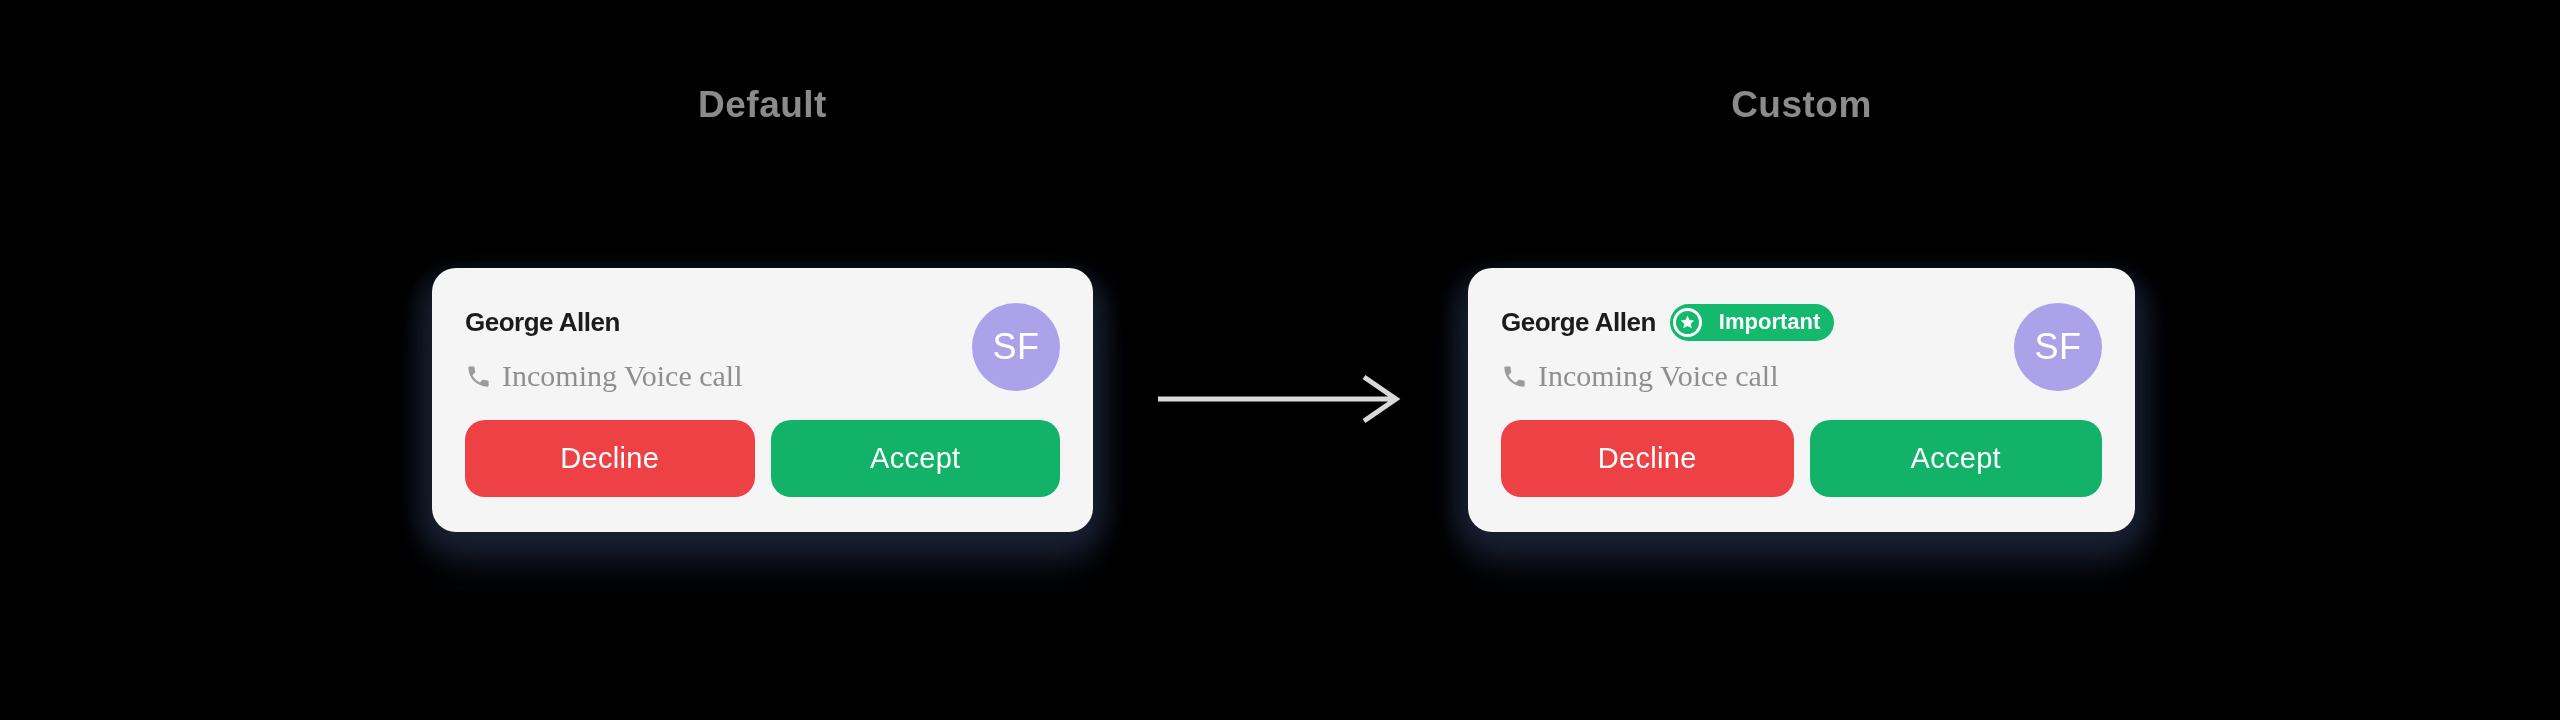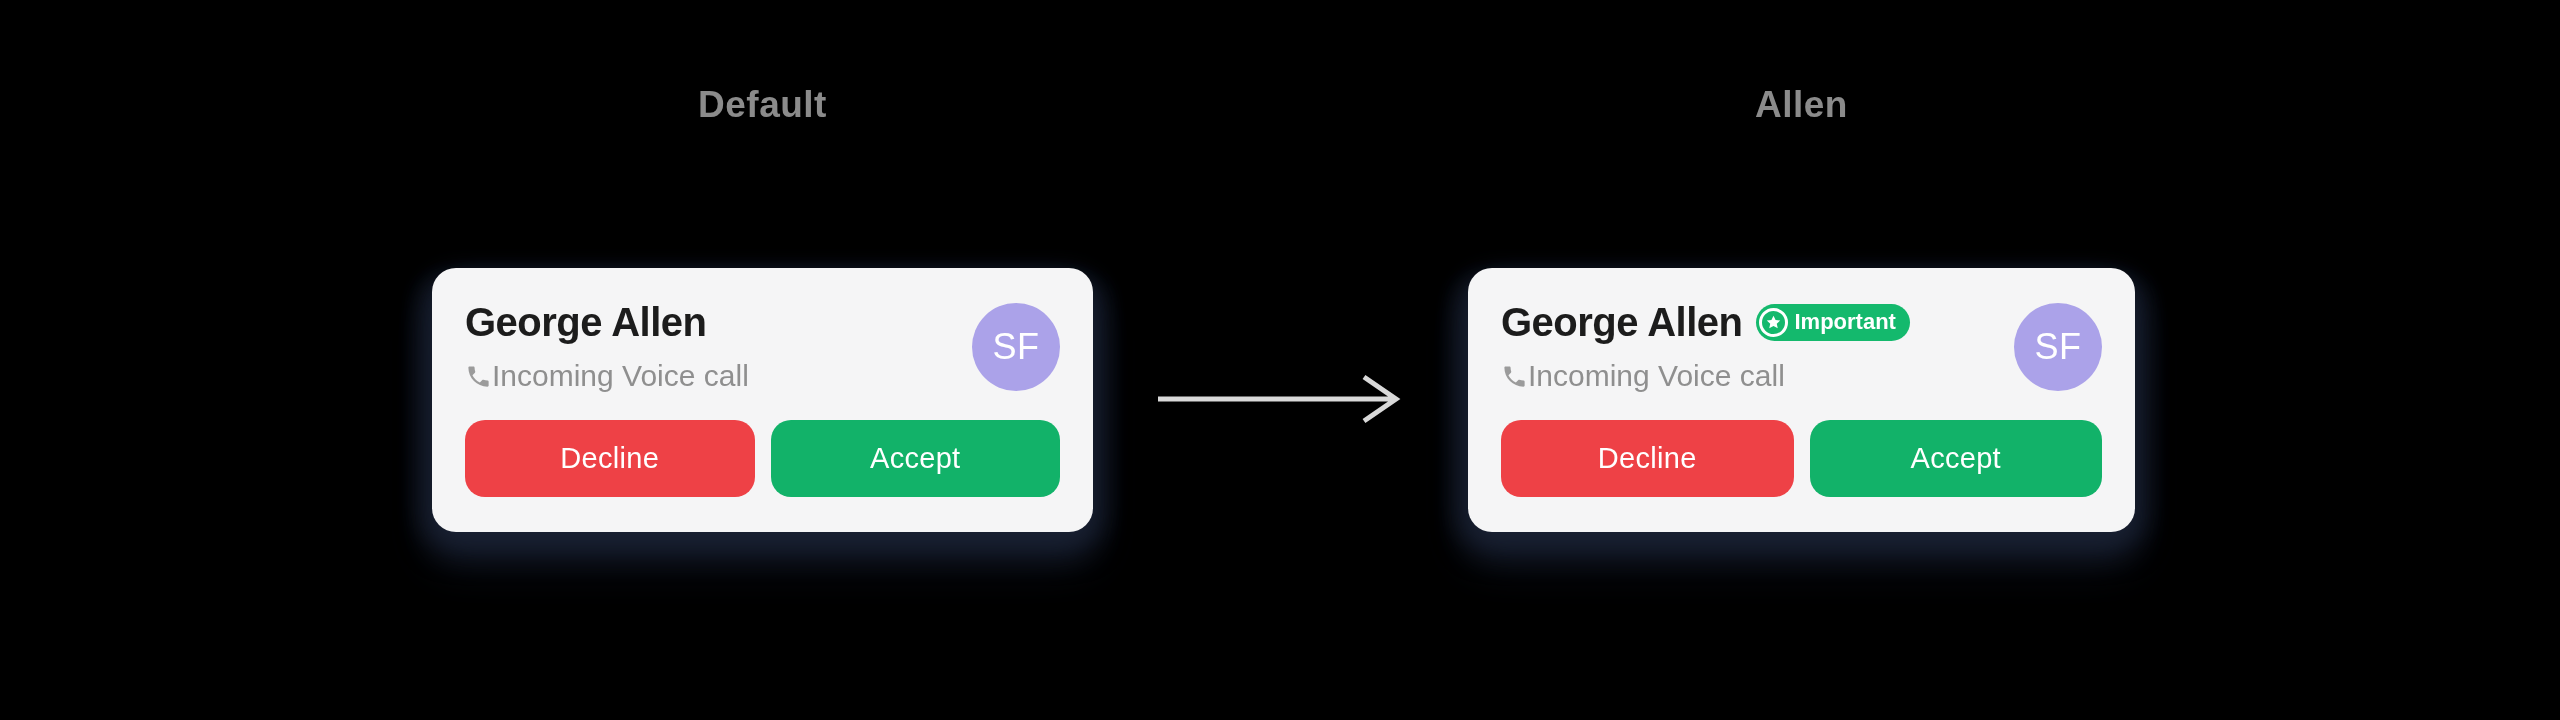--- a/index.html
+++ b/index.html
@@ -18,34 +18,34 @@
   .card{
     position:absolute;top:268px;left:0;right:0;height:264px;box-sizing:border-box;
     background:var(--card-background,#f5f5f6);
     border-radius:24px;padding:32px 33px 0 33px;
     box-shadow:0 14px 30px 4px rgba(26,34,52,0.95), 0 30px 44px 2px rgba(18,24,38,0.85),
                -12px 8px 26px rgba(26,34,52,0.55), 12px 8px 26px rgba(26,34,52,0.55);
   }
   .card-top{display:flex;justify-content:space-between;align-items:flex-start;height:94px;}
   .name-row{display:flex;align-items:center;gap:14px;}
   .caller-name{
-    font-size:40px;line-height:44px;font-weight:700;letter-spacing:-0.5px;
+    font-size:26px;line-height:44px;font-weight:700;letter-spacing:-0.5px;
     color:var(--caller-name-black,#1c1c1c);white-space:nowrap;
   }
   .badge{
-    display:inline-flex;align-items:center;gap:6px;height:37px;box-sizing:border-box;
+    display:inline-flex;align-items:center;gap:17px;height:37px;box-sizing:border-box;
     background:var(--badge-green,#14b96d);border-radius:19px;padding:0 14px 0 3px;
   }
   .badge-circle{
     width:29px;height:29px;border-radius:50%;box-sizing:border-box;
     border:3px solid #fff;display:flex;align-items:center;justify-content:center;flex:0 0 auto;
   }
   .badge-circle svg{display:block;}
   .badge-label{color:#fff;font-size:22px;font-weight:700;white-space:nowrap;}
-  .sub-row{display:flex;align-items:center;margin-top:14px;}
+  .sub-row{display:flex;align-items:center;gap:10px;margin-top:14px;font-family:Liberation Serif, serif;}
   .phone-icon{width:27px;height:27px;flex:0 0 auto;display:flex;}
   .phone-icon svg{display:block;}
   .call-type{font-size:30px;line-height:36px;color:var(--subtitle-gray,#8f8f8f);white-space:nowrap;}
   .avatar{
     width:88px;height:88px;border-radius:50%;margin-top:3px;flex:0 0 auto;
     background:var(--avatar-purple,#aba2e9);
     display:flex;align-items:center;justify-content:center;
   }
   .avatar span{color:#fff;font-size:36px;font-weight:400;letter-spacing:0.5px;}
   .btn-row{display:flex;gap:16px;margin-top:26px;}
@@ -88,21 +88,21 @@
         <button class="btn btn-accept">Accept</button>
       </div>
     </div>
   </section>
 
   <svg class="arrow" width="250" height="52" viewBox="0 0 250 52">
     <path d="M2 26 H238 M208 4 L240 26 L208 48" fill="none" stroke="#d9d9d9" stroke-width="5"></path>
   </svg>
 
   <section class="panel panel-custom">
-    <h2 class="panel-title">Allen</h2>
+    <h2 class="panel-title">Custom</h2>
     <div class="card">
       <div class="card-top">
         <div>
           <div class="name-row">
             <span class="caller-name">George Allen</span>
             <span class="badge">
               <span class="badge-circle">
                 <svg width="17" height="17" viewBox="0 0 24 24">
                   <path fill="#ffffff" d="M12 2.5l2.95 6.1 6.55.7-4.9 4.45 1.4 6.45L12 16.9l-6 3.3 1.4-6.45-4.9-4.45 6.55-.7z"></path>
                 </svg>

